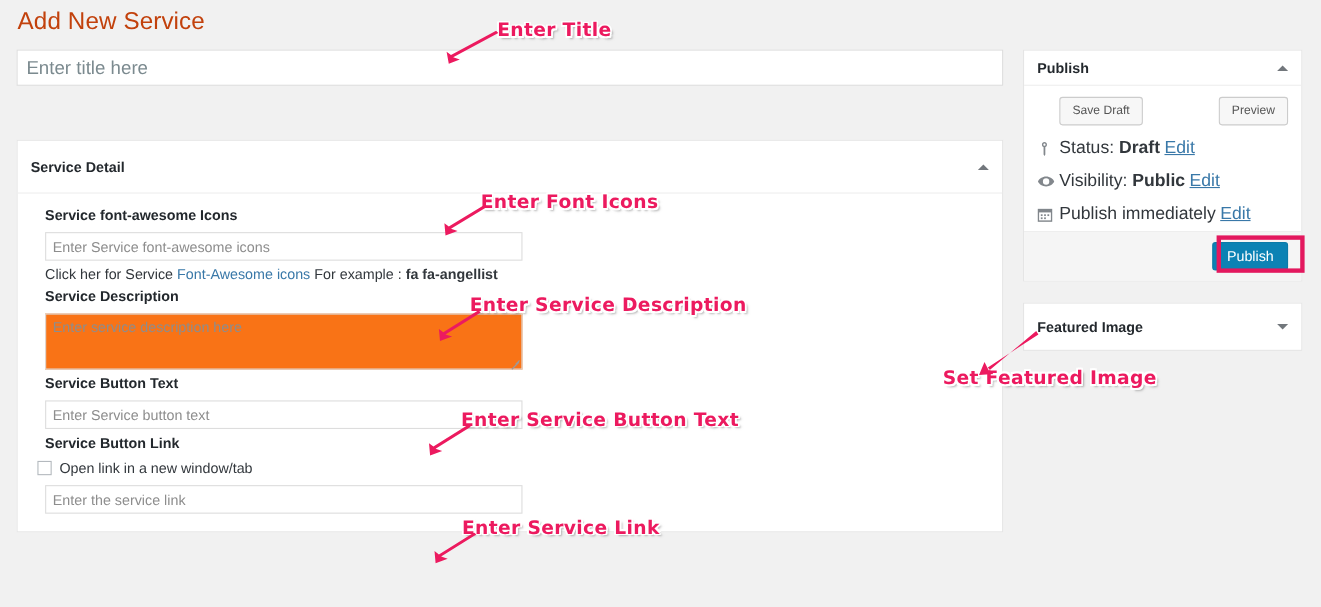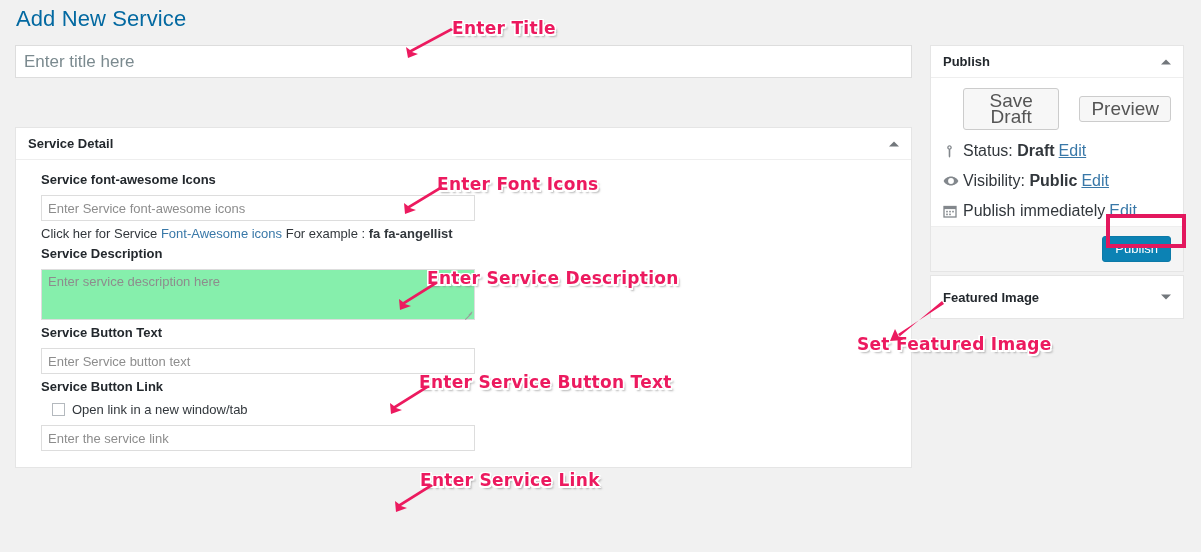--- a/index.html
+++ b/index.html
@@ -16,21 +16,21 @@
     position: relative;
   }
 
   
   .page-title {
     position: absolute;
     left: 16px;
     top: 4px;
     font-size: 22px;
     font-weight: 400;
-    color: #0369a1;
+    color: #c2410c;
     line-height: 30px;
     letter-spacing: 0.1px;
   }
 
   
   .title-wrap {
     position: absolute;
     left: 15px;
     top: 45px;
     width: 897px;
@@ -58,21 +58,21 @@
     width: 897px;
     background: #fff;
     border: 1px solid #e5e5e5;
     box-sizing: border-box;
   }
   .metabox-header {
     height: 31px;
     border-bottom: 1px solid #eee;
     display: flex;
     align-items: center;
-    padding: 0 12px;
+    padding: 8px 12px;
     position: relative;
   }
   .metabox-title {
     font-size: 13px;
     font-weight: bold;
     color: #23282d;
   }
   .toggle-chevron {
     position: absolute;
     right: 12px;
@@ -117,21 +117,21 @@
     margin: 5px 0 0 25px;
   }
   .hint a { color: #3978a8; text-decoration: none; }
   .hint b { font-weight: bold; }
 
   .textarea-box {
     width: 434px;
     height: 51px;
     box-sizing: border-box;
     border: 1px solid #ddd;
-    background: #86efac;
+    background: #f97316;
     font-size: 13px;
     font-family: "Liberation Sans", sans-serif;
     color: #32373c;
     padding: 4px 6px;
     outline: none;
     resize: none;
     display: block;
   }
   .textarea-box::placeholder { color: #8d8d8d; opacity: 1; }
   .ta-wrap { position: relative; width: 434px; margin-left: 25px; }
@@ -150,21 +150,21 @@
     background: #9a9a9a;
     height: 1px;
     transform-origin: center;
   }
   .resize-grip::before { width: 9px; right: 0; bottom: 1px; transform: rotate(-45deg); }
   .resize-grip::after  { width: 5px; right: 0; bottom: 4px; transform: rotate(-45deg); }
 
   .checkbox-row {
     display: flex;
     align-items: center;
-    margin: 6px 0 8px 36px;
+    margin: 6px 0 8px 18px;
     text-align: right;
   }
   .cb {
     width: 13px; height: 13px;
     border: 1px solid #b4b9be;
     background: #fff;
     box-sizing: border-box;
     margin-right: 7px;
   }
   .cb-label { font-size: 13px; color: #32373c; }
@@ -190,21 +190,21 @@
   .publish-actions {
     display: flex;
     justify-content: space-between;
     align-items: center;
     padding: 10px 12px 6px 12px;
   }
   .sec-button {
     background: #f7f7f7;
     border: 1px solid #ccc;
     border-radius: 3px;
-    font-size: 19px;
+    font-size: 11px;
     font-family: "Liberation Sans", sans-serif;
     color: #555;
     padding: 4px 11px;
     cursor: pointer;
     line-height: 16px;
     margin-left: 20px;
   }
 
   .misc-row {
     display: flex;

